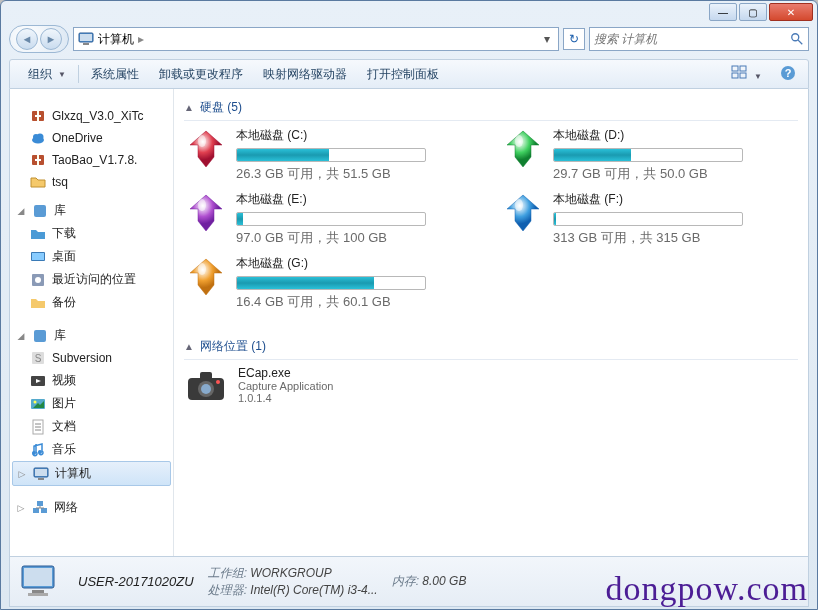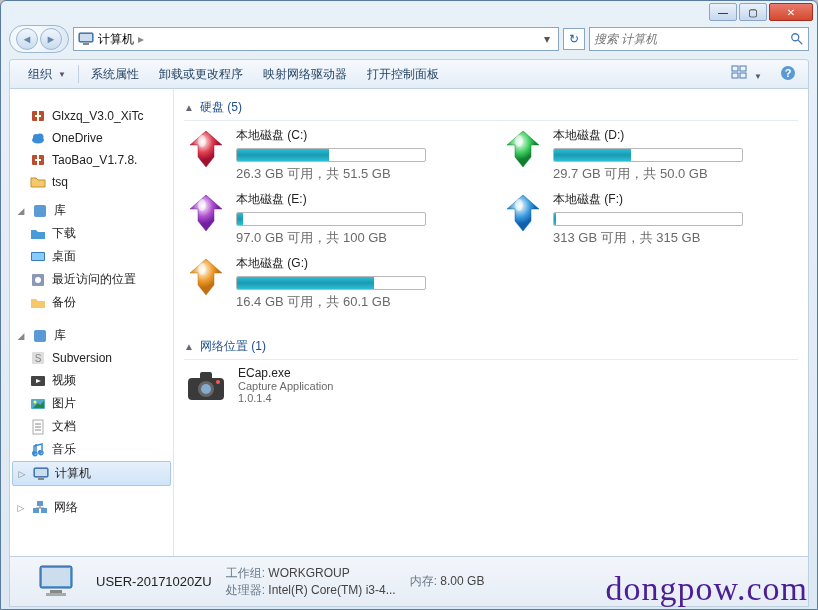--- a/index.html
+++ b/index.html
@@ -57,21 +57,21 @@
 .drive-name { color: #222; margin-bottom: 4px; }
 .drive-bar { width: 190px; height: 14px; border: 1px solid #b8b8b8; background: #fff; border-radius: 2px; overflow: hidden; margin-bottom: 3px; }
 .drive-fill { height: 100%; background: linear-gradient(to bottom, #2ac0d8 0%, #1a9ab0 50%, #2ac0d8 100%); }
 .drive-stats { color: #6a6a6a; font-size: 13px; }
 .netloc { display: flex; gap: 10px; align-items: flex-end; }
 .netloc-icon { width: 44px; height: 36px; }
 .netloc-name { color: #222; }
 .netloc-sub { color: #6a6a6a; font-size: 11px; }
 
 
-.details { height: 50px; margin: 0 8px 4px; background: linear-gradient(#f2f6fb,#e6edf5); border: 1px solid #c0d0e0; border-top: none; display: flex; align-items: center; padding: 4px 28px; font-size: 12px; gap: 14px; }
+.details { height: 50px; margin: 0 8px 4px; background: linear-gradient(#f2f6fb,#e6edf5); border: 1px solid #c0d0e0; border-top: none; display: flex; align-items: center; padding: 4px 10px; font-size: 12px; gap: 14px; font-style: italic; }
 .det-icon { width: 44px; height: 40px; }
 .det-col { color: #444; }
 .det-name { font-size: 13px; color: #222;}
 .det-label { color: #6a7a8a; }
 
 .watermark { position: absolute; bottom: 2px; right: 10px; font-family: Georgia, serif; font-size: 34px; color: #4c1d95; font-weight: normal; letter-spacing: 1px; pointer-events: none; }
 
 
 .ico-folder { fill: #f5c96b; }
 .ico-lib { fill: #5a9bd5; }

